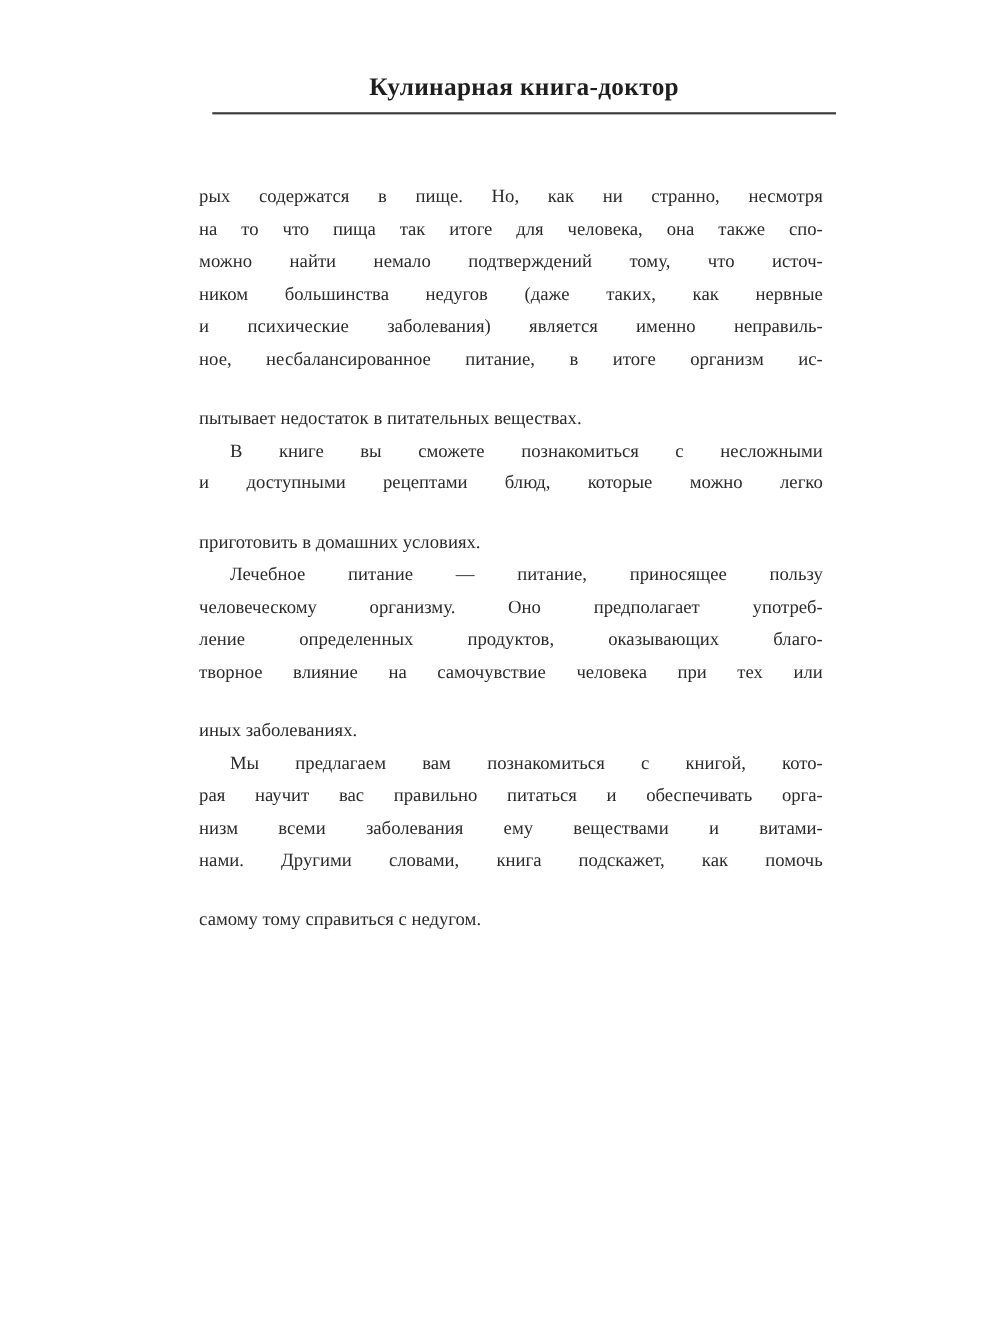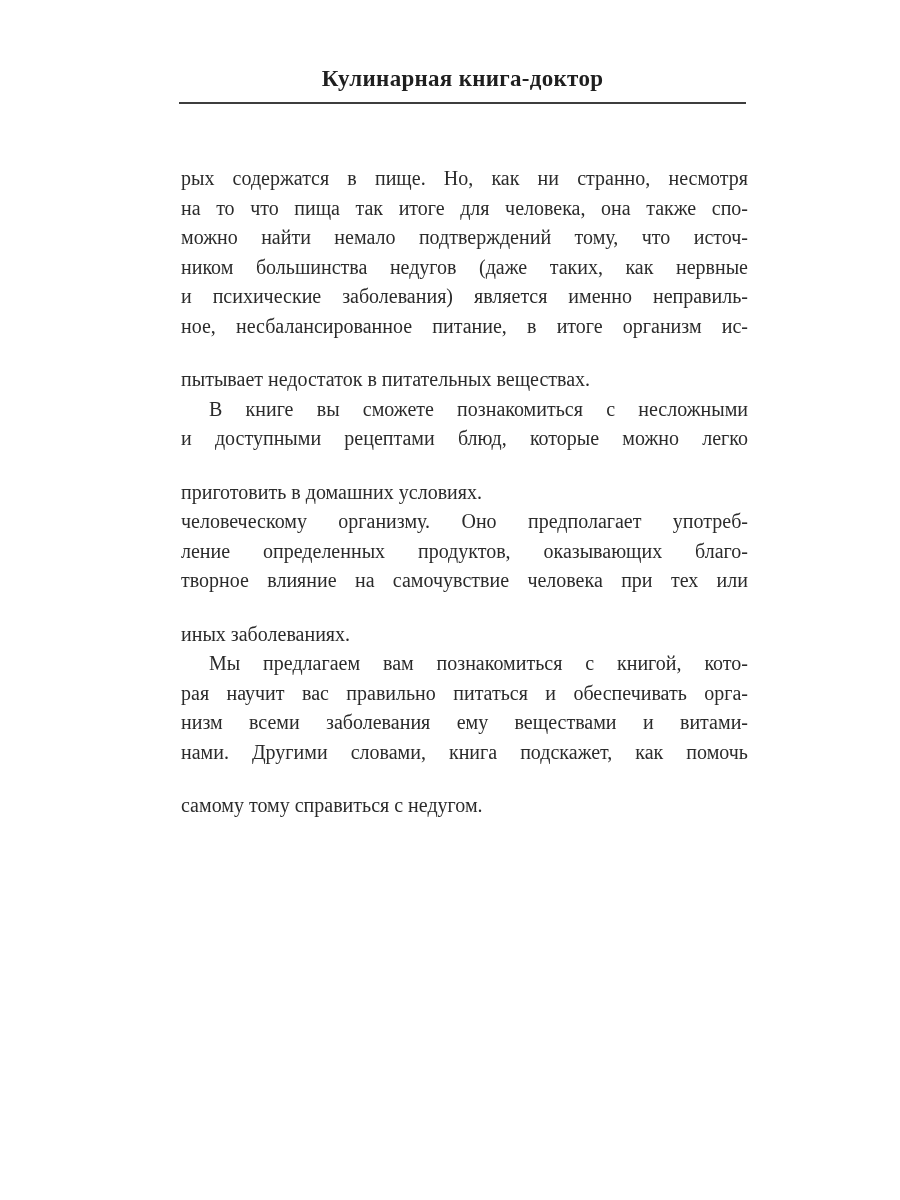--- a/index.html
+++ b/index.html
@@ -6,21 +6,21 @@
   .page {
     position: relative;
     width: 900px;
     height: 1200px;
     background: #ffffff;
     overflow: hidden;
     font-family: "Liberation Serif", "DejaVu Serif", serif;
   }
   .header {
     position: absolute;
-    left: 179px;
+    left: 193px;
     top: 64px;
     width: 567px;
     text-align: center;
   }
   .title {
     font-weight: 700;
     font-size: 23px;
     line-height: 30px;
     color: #1f1f1f;
     letter-spacing: 0.3px;
@@ -28,21 +28,21 @@
   .rule {
     margin-top: 8px;
     border-top: 2px solid #3d3d3d;
     height: 0;
   }
   .body-text {
     position: absolute;
     left: 181px;
     top: 164px;
     width: 567px;
-    font-size: 20px;
+    font-size: 17px;
     line-height: 29.5px;
     color: #2b2b2b;
     font-family: Liberation Serif, serif;
   }
   .para { margin: 0; }
   .line {
     height: 29.5px;
     overflow: hidden;
     text-align: justify;
     text-align-last: justify;
@@ -73,20 +73,21 @@
         <div class="line">и психические заболевания) является именно неправиль-</div>
         <div class="line">ное, несбалансированное питание, в итоге организм ис-</div>
         <div class="line last">пытывает недостаток в питательных веществах.</div>
       </div>
       <div class="para">
         <div class="line indent">В книге вы сможете познакомиться с несложными</div>
         <div class="line">и доступными рецептами блюд, которые можно легко</div>
         <div class="line last">приготовить в домашних условиях.</div>
       </div>
       <div class="para">
+        <div class="line indent">Лечебное питание — питание, приносящее пользу</div>
         <div class="line">человеческому организму. Оно предполагает употреб-</div>
         <div class="line">ление определенных продуктов, оказывающих благо-</div>
         <div class="line">творное влияние на самочувствие человека при тех или</div>
         <div class="line last">иных заболеваниях.</div>
       </div>
       <div class="para">
         <div class="line indent">Мы предлагаем вам познакомиться с книгой, кото-</div>
         <div class="line">рая научит вас правильно питаться и обеспечивать орга-</div>
         <div class="line">низм всеми заболевания ему веществами и витами-</div>
         <div class="line">нами. Другими словами, книга подскажет, как помочь</div>

